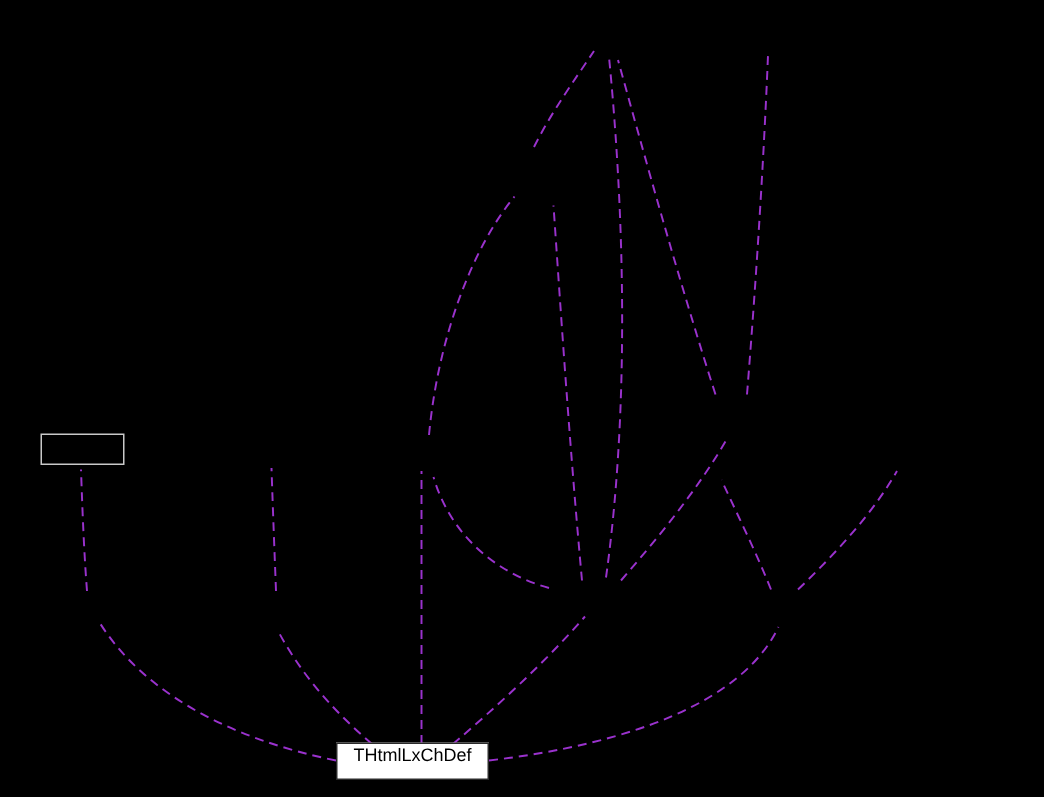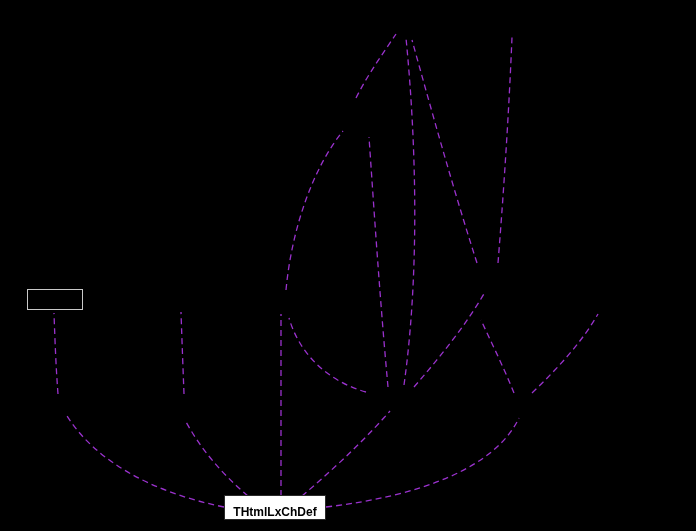--- a/index.html
+++ b/index.html
@@ -39,23 +39,22 @@
     background: transparent;
   }
   .node-main {
     left: 224px;
     top: 495px;
     width: 102px;
     height: 25px;
     background: #ffffff;
     border: 1px solid #2a2a2a;
     display: flex;
-    align-items: flex-end;
+    align-items: flex-start;
     justify-content: center;
-    font-weight: bold;
   }
   .node-main span {
     color: #000000;
     font-size: 12px;
     white-space: nowrap;
   }
 </style>
 </head>
 <body>
 

